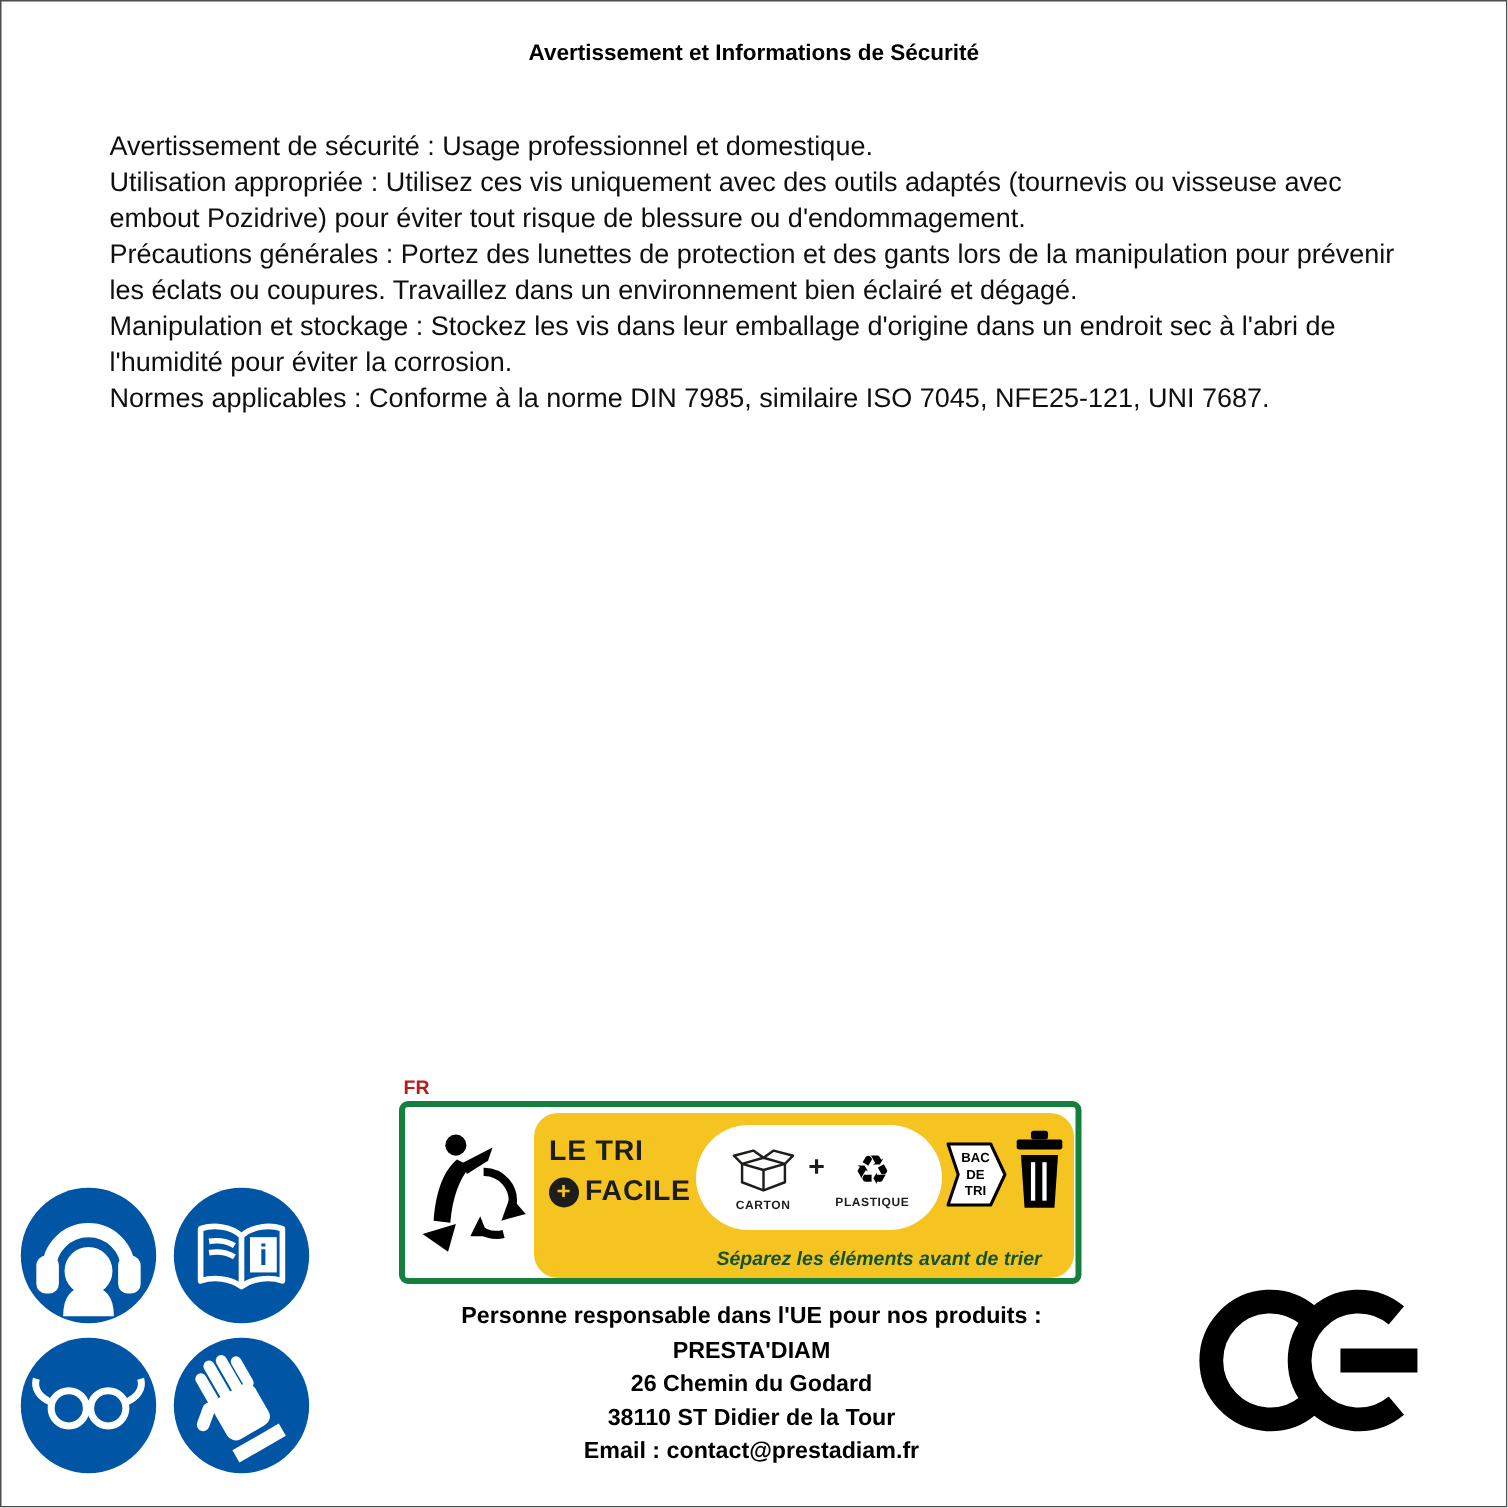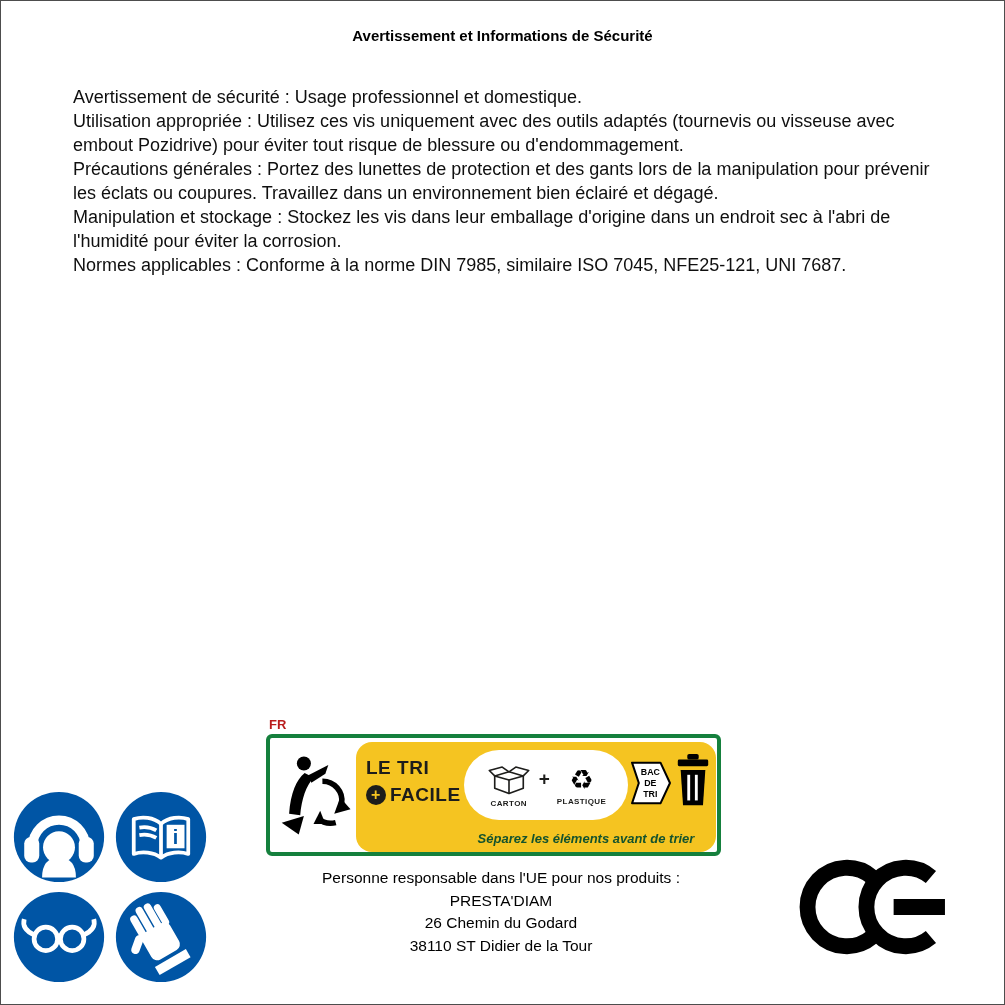--- a/index.html
+++ b/index.html
@@ -105,21 +105,21 @@
     color: #14532d;
   }
 
   
   .responsible {
     position: absolute;
     left: 250px; top: 866px;
     width: 500px;
     text-align: center;
     font-size: 15.5px;
-    font-weight: normal;
+    font-weight: bold;
     line-height: 22.5px;
     color: #000;
   }
 
   
   .ce { position: absolute; left: 796px; top: 856px; width: 154px; height: 100px; }
 </style>
 </head>
 <body>
 
@@ -243,20 +243,21 @@
 
       <div class="tagline">Séparez les éléments avant de trier</div>
     </div>
   </div>
 
   <div class="responsible">
     <div>Personne responsable dans l'UE pour nos produits :</div>
     <div>PRESTA'DIAM</div>
     <div>26 Chemin du Godard</div>
     <div>38110 ST Didier de la Tour</div>
+    <div>Email : contact@prestadiam.fr</div>
   </div>
 
   <svg class="ce" viewBox="0 0 204 132" aria-label="CE">
     <g fill="none" stroke="#000" stroke-width="21">
       <path d="M 99.4 26.2 A 52 52 0 1 0 99.4 105.8"></path>
       <path d="M 177.4 26.2 A 52 52 0 1 0 177.4 105.8"></path>
       <line x1="128" y1="66" x2="196" y2="66"></line>
     </g>
   </svg>
 

